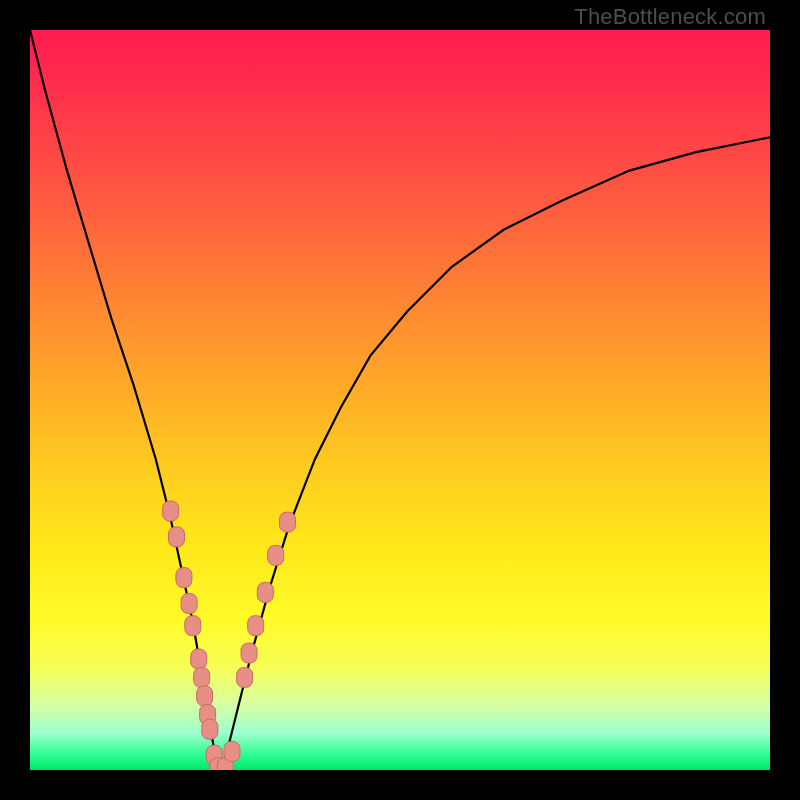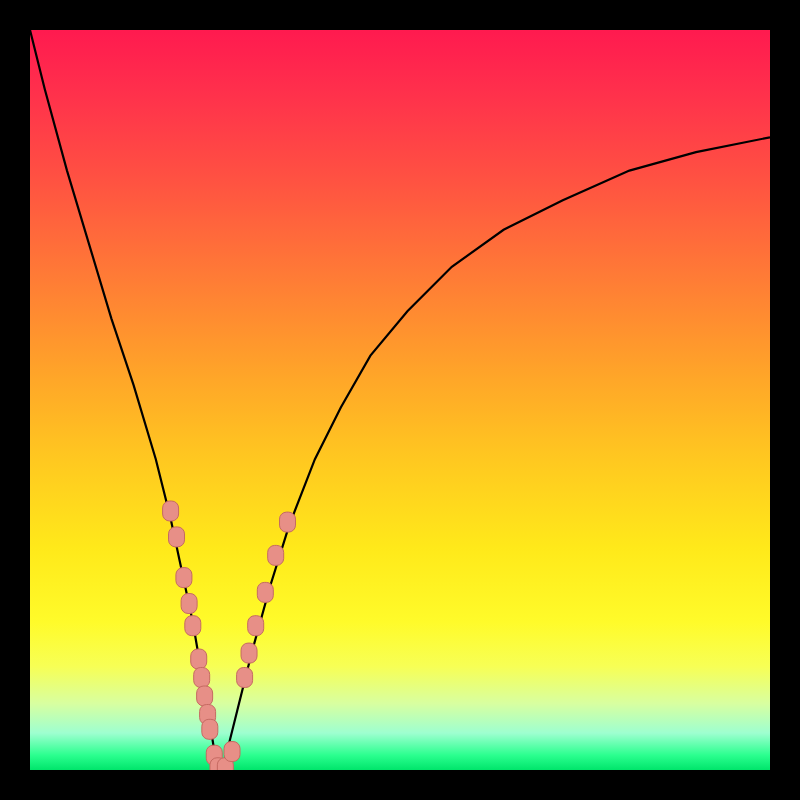--- a/index.html
+++ b/index.html
@@ -84,13 +84,14 @@
           <rect x="194.02" y="711.50" width="16" height="20" rx="7" ry="7" fill="#e78f87" stroke="#c56a62" stroke-width="1"></rect>
           <rect x="206.60" y="637.50" width="16" height="20" rx="7" ry="7" fill="#e78f87" stroke="#c56a62" stroke-width="1"></rect>
           <rect x="211.04" y="613.08" width="16" height="20" rx="7" ry="7" fill="#e78f87" stroke="#c56a62" stroke-width="1"></rect>
           <rect x="217.70" y="585.70" width="16" height="20" rx="7" ry="7" fill="#e78f87" stroke="#c56a62" stroke-width="1"></rect>
           <rect x="227.32" y="552.40" width="16" height="20" rx="7" ry="7" fill="#e78f87" stroke="#c56a62" stroke-width="1"></rect>
           <rect x="237.68" y="515.40" width="16" height="20" rx="7" ry="7" fill="#e78f87" stroke="#c56a62" stroke-width="1"></rect>
           <rect x="249.52" y="482.10" width="16" height="20" rx="7" ry="7" fill="#e78f87" stroke="#c56a62" stroke-width="1"></rect>
         </g>
     </svg>
   </div>
+  <div class="watermark">TheBottleneck.com</div>
 </div>
 
 </body></html>

